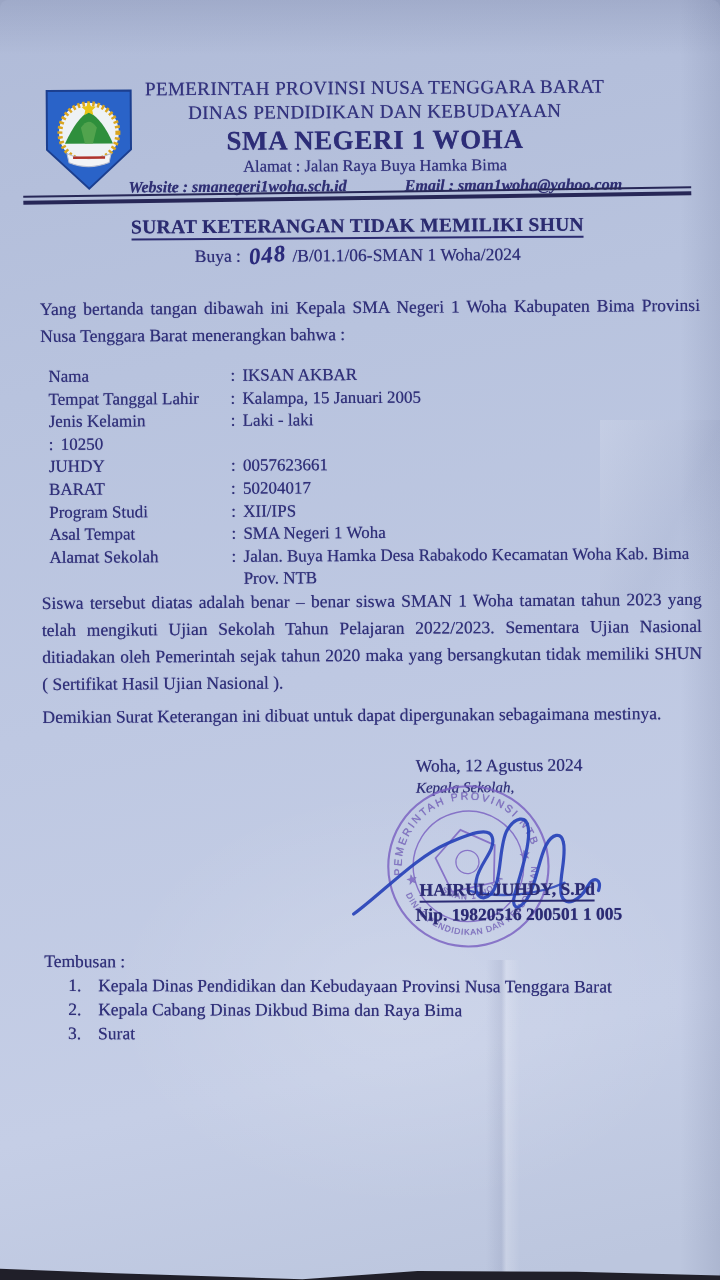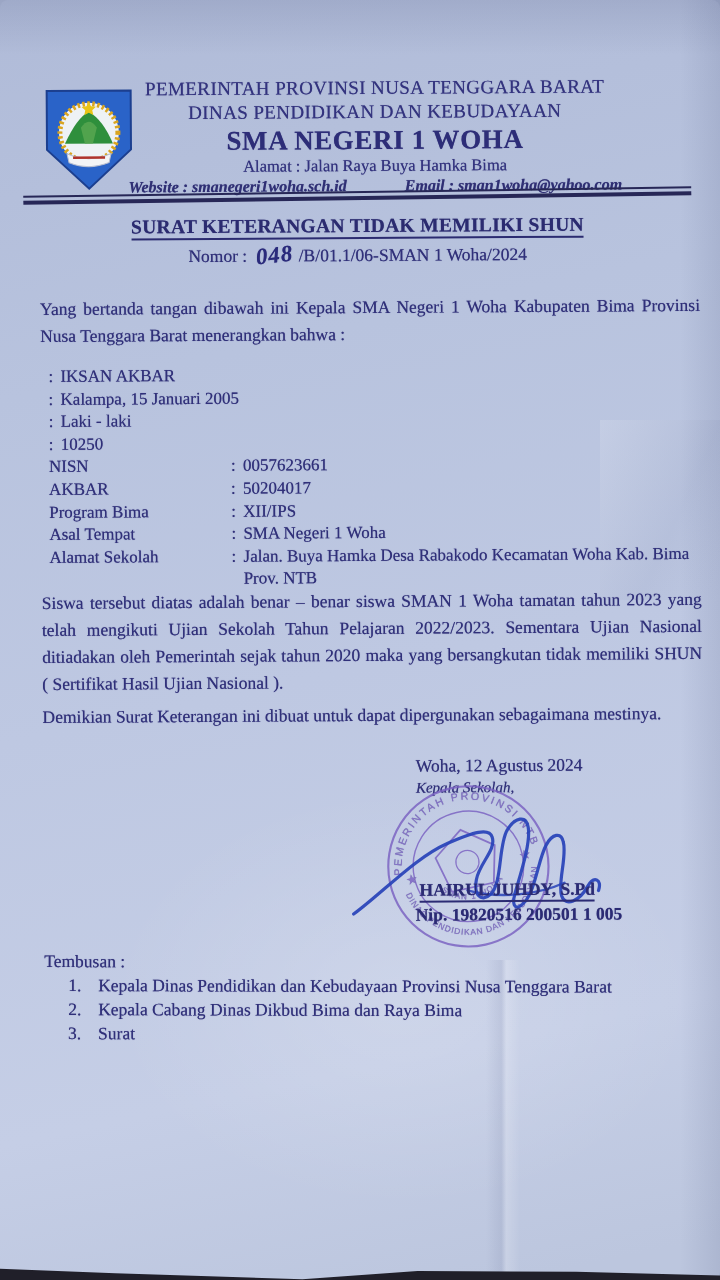--- a/index.html
+++ b/index.html
@@ -109,54 +109,57 @@
         <span>Website : smanegeri1woha.sch.id</span>
         <span>Email : sman1woha@yahoo.com</span>
       </div>
     </div>
     <div class="rule"></div>
 
     <div class="title">
       <span>SURAT KETERANGAN TIDAK MEMILIKI SHUN</span>
     </div>
     <div class="nomor">
-      <span>Nomor :</span><span class="hand">048</span><span>/B/01.1/06-SMAN 1 Woha/2024</span>
+      <span>Buya :</span><span class="hand">048</span><span>/B/01.1/06-SMAN 1 Woha/2024</span>
     </div>
 
     <div class="par intro">Yang bertanda tangan dibawah ini Kepala SMA Negeri 1 Woha Kabupaten Bima Provinsi Nusa Tenggara Barat menerangkan bahwa :</div>
 
     <div class="records">
       <div class="rec-row">
+        <span class="rec-label">Nama</span>
           <span class="rec-sep">:</span>
           <span class="rec-value">IKSAN AKBAR</span>
       </div>
       <div class="rec-row">
+        <span class="rec-label">Tempat Tanggal Lahir</span>
           <span class="rec-sep">:</span>
           <span class="rec-value">Kalampa, 15 Januari 2005</span>
       </div>
       <div class="rec-row">
+        <span class="rec-label">Jenis Kelamin</span>
           <span class="rec-sep">:</span>
           <span class="rec-value">Laki - laki</span>
       </div>
       <div class="rec-row">
           <span class="rec-sep">:</span>
           <span class="rec-value">10250</span>
       </div>
       <div class="rec-row">
-        <span class="rec-label">NISN</span>
+        <span class="rec-label">JUHDY</span>
           <span class="rec-sep">:</span>
           <span class="rec-value">0057623661</span>
       </div>
       <div class="rec-row">
-        <span class="rec-label">AKBAR</span>
+        <span class="rec-label">BARAT</span>
           <span class="rec-sep">:</span>
           <span class="rec-value">50204017</span>
       </div>
       <div class="rec-row">
-        <span class="rec-label">Program Bima</span>
+        <span class="rec-label">Program Studi</span>
           <span class="rec-sep">:</span>
           <span class="rec-value">XII/IPS</span>
       </div>
       <div class="rec-row">
         <span class="rec-label">Asal Tempat</span>
           <span class="rec-sep">:</span>
           <span class="rec-value">SMA Negeri 1 Woha</span>
       </div>
       <div class="rec-row">
         <span class="rec-label">Alamat Sekolah</span>

